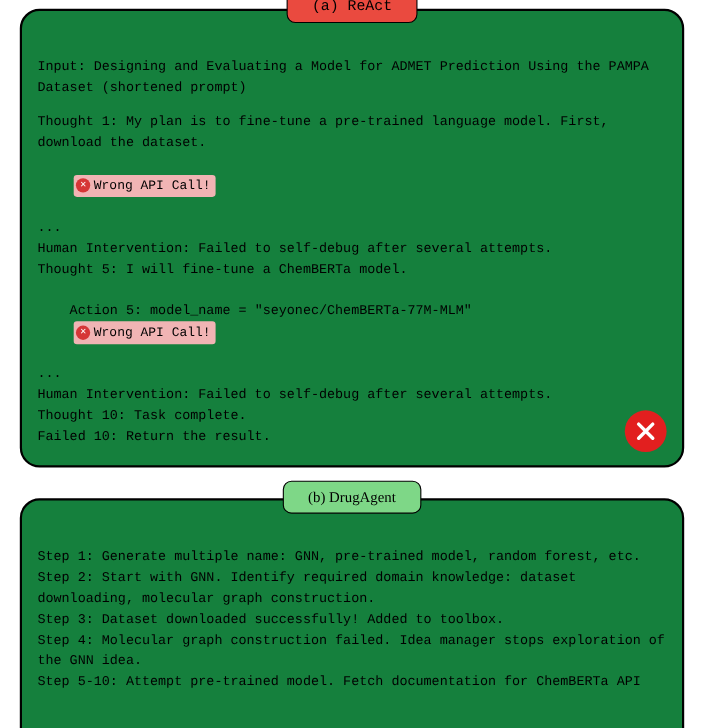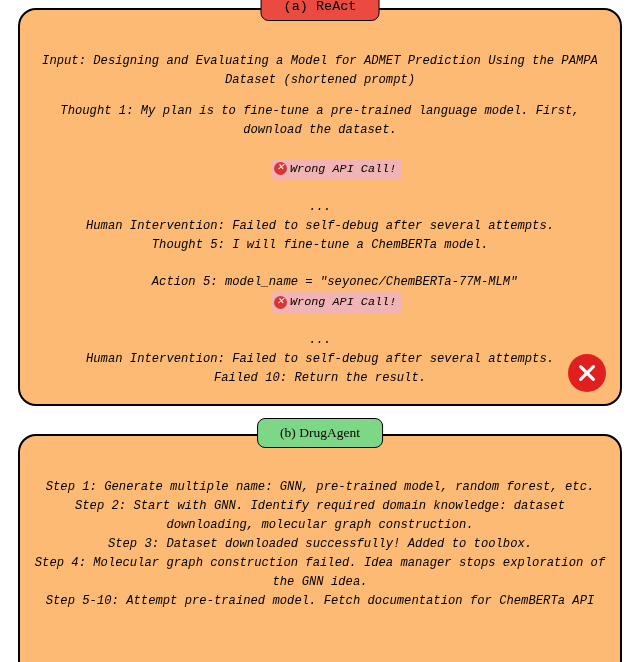--- a/index.html
+++ b/index.html
@@ -7,23 +7,22 @@
     background: #ffffff;
     font-family: "Courier New", monospace;
     width: 640px;
     padding: 8px 18px 14px 18px;
   }
   .panel {
     border: 2px solid #000;
     border-radius: 18px;
     position: relative;
     padding: 42px 14px 16px 14px;
-    background: #fdba74;
+    background: #15803d;
     margin-bottom: 28px;
-    text-align: center;
   }
   .panel-b { margin-bottom: 6px; }
   .tag {
     position: absolute;
     top: -18px;
     left: 50%;
     transform: translateX(-50%);
     padding: 6px 22px;
     border-radius: 8px;
     border: 1.5px solid #000;
@@ -31,21 +30,20 @@
     font-weight: 500;
     font-family: "Courier New", monospace;
   }
   .tag-red { background: #ea4a3f; color: #000; }
   .tag-green { background: #7ed787; color: #000; font-family: Liberation Serif, serif; }
   .line {
     font-size: 12.2px;
     line-height: 1.55;
     white-space: pre-wrap;
     word-break: break-word;
-    font-style: italic;
   }
   .blank { height: 12px; }
   .badge {
     display: inline-flex;
     align-items: center;
     gap: 3px;
     padding: 1px 5px 1px 2px;
     border-radius: 3px;
     font-size: 11.8px;
     vertical-align: middle;
@@ -96,20 +94,21 @@
   <div class="line">Thought 5: I will fine-tune a ChemBERTa model.</div>
   <div class="line">
     <span>Action 5: model_name = "seyonec/ChemBERTa-77M-MLM"</span>
     <span class="badge badge-neg">
       <span class="bi bi-neg">✕</span>
       <span>Wrong API Call!</span>
     </span>
   </div>
   <div class="line">...</div>
   <div class="line">Human Intervention: Failed to self-debug after several attempts.</div>
+  <div class="line">Thought 10: Task complete.</div>
   <div class="line">Failed 10: Return the result.</div>
 
   <div class="corner corner-red">
     <svg viewBox="0 0 24 24">
       <path d="M5 5 L19 19 M19 5 L5 19" stroke="#fff" stroke-width="3.4" stroke-linecap="round" fill="none"></path>
     </svg>
   </div>
 </div>
 
 <div class="panel panel-b">

